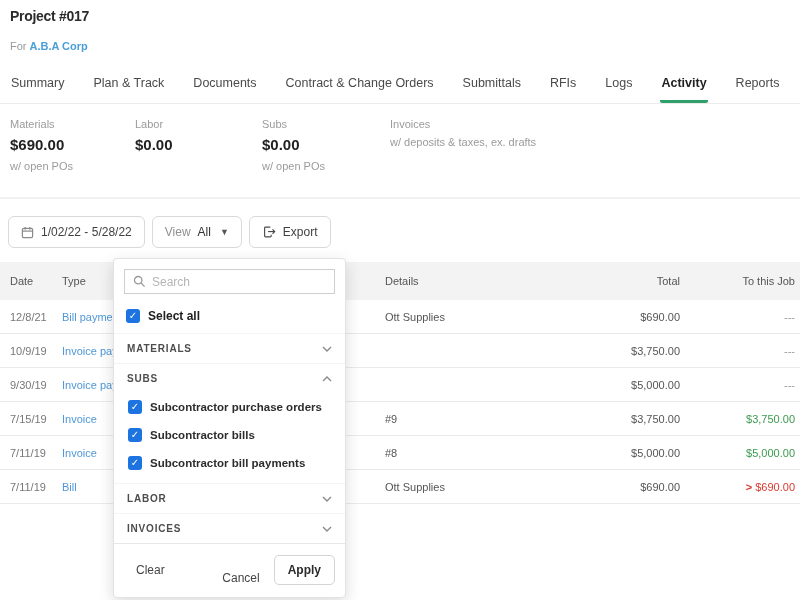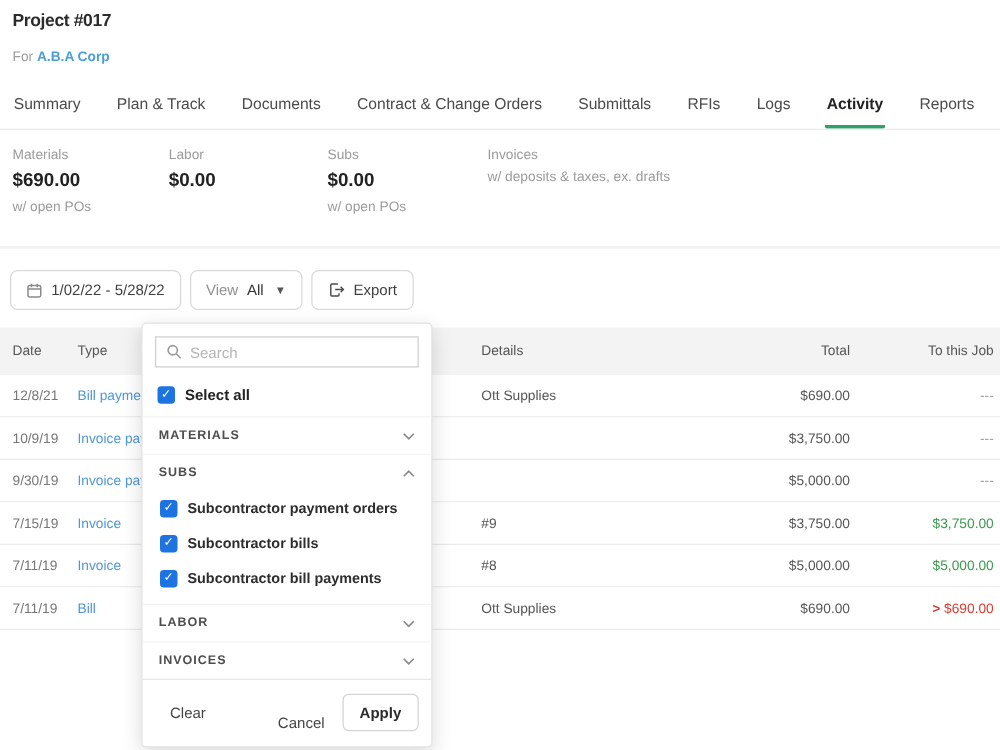--- a/index.html
+++ b/index.html
@@ -210,21 +210,21 @@
 
   <div class="psection">
     <span class="sec-label">SUBS</span>
     <svg class="chev" width="10" height="6" viewBox="0 0 10 6" fill="none" stroke="#8a8a8a" stroke-width="1.4">
         <polyline points="1,5 5,1 9,5"></polyline>
       </svg>
   </div>
 
   <div class="opt">
     <span class="cb">✓</span>
-    <span class="opt-label">Subcontractor payment orders</span>
+    <span class="opt-label">Subcontractor purchase orders</span>
   </div>
   <div class="opt">
     <span class="cb">✓</span>
     <span class="opt-label">Subcontractor bills</span>
   </div>
   <div class="opt">
     <span class="cb">✓</span>
     <span class="opt-label">Subcontractor bill payments</span>
   </div>
 

